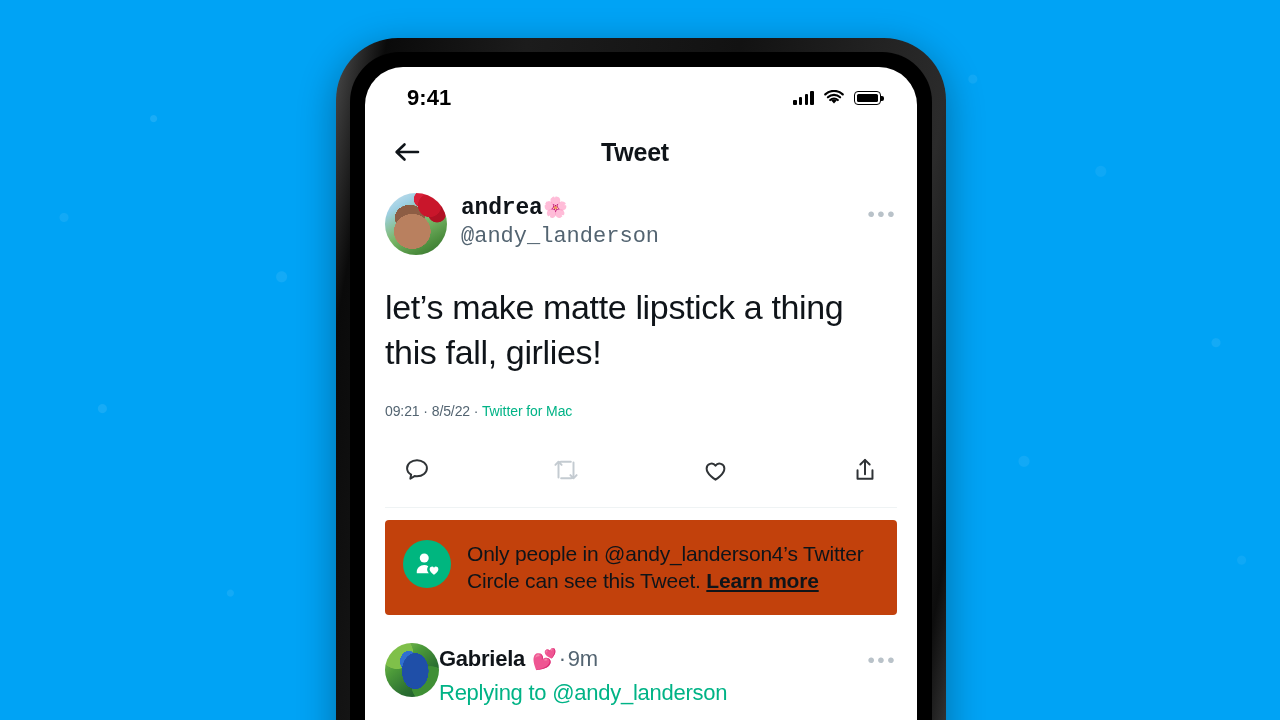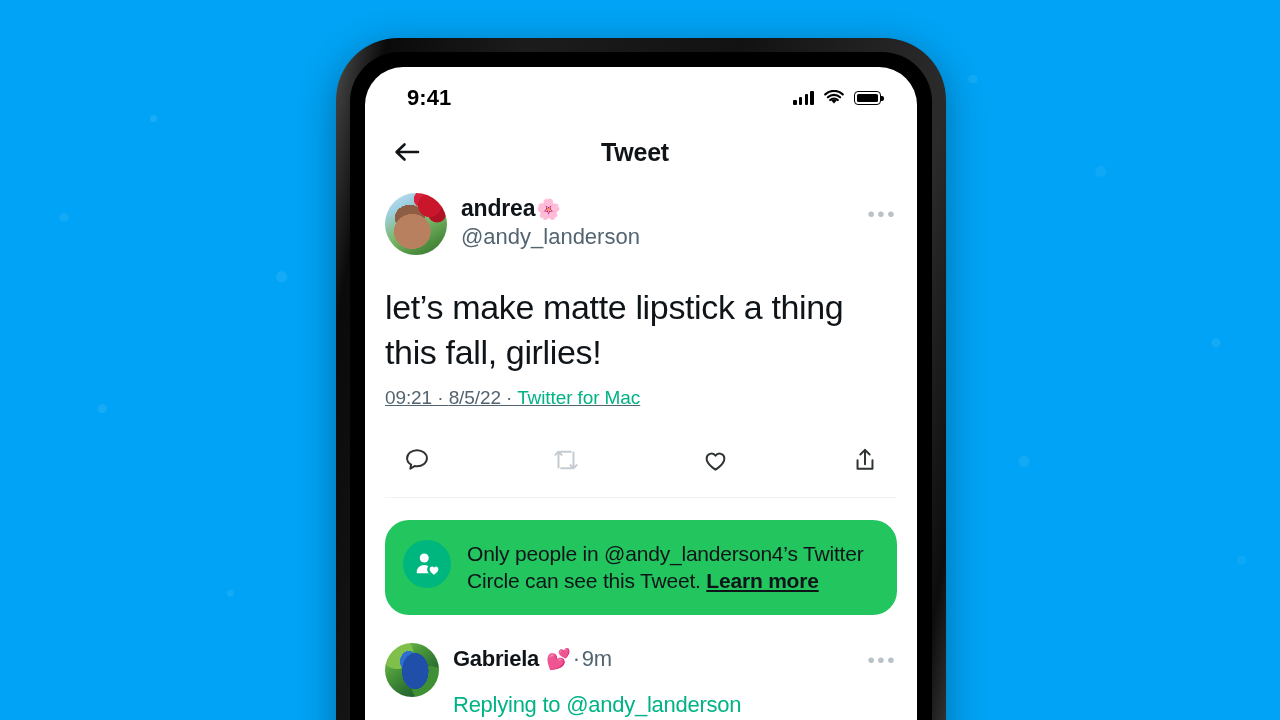--- a/index.html
+++ b/index.html
@@ -168,21 +168,21 @@
       linear-gradient(150deg, #cfe3ef 0%, #9fd0e4 22%, #7bb86a 52%, #4e8f3f 78%, #2f6b2a 100%);
   }
   .avatar-reply {
     background:
       radial-gradient(ellipse 34% 46% at 56% 52%, #1f4fa8 0 72%, transparent 73%),
       radial-gradient(ellipse 20% 24% at 44% 34%, #2f6fd0 0 80%, transparent 81%),
       radial-gradient(circle at 22% 18%, #7fc04a 0 26%, transparent 27%),
       radial-gradient(circle at 84% 78%, #3f8f35 0 30%, transparent 31%),
       linear-gradient(140deg, #9ccf63 0%, #4e9c3a 34%, #2b6f31 66%, #18512a 100%);
   }
-  .names { padding-top: 2px; flex: 1; min-width: 0; }
+  .names { padding-top: 2px; flex: 1; min-width: 0; font-family: Liberation Mono, monospace; }
   .display-name {
     font-size: 23px;
     font-weight: 700;
     color: #0f1419;
     letter-spacing: -.2px;
     line-height: 1.18;
     display:flex; align-items:center; gap:1px;
   }
   .handle {
     font-size: 22px;
@@ -202,47 +202,46 @@
 
   .tweet-text {
     font-size: 34px;
     line-height: 1.32;
     color: #0f1419;
     letter-spacing: -.35px;
     margin-top: 30px;
     font-weight: 400;
   }
   .tweet-meta {
-    font-size: 19px;
+    font-size: 14px;
     color: #536471;
-    margin-top: 12px;
+    margin-top: 28px;
     letter-spacing: -.1px;
-    text-decoration: underline;
   }
   .tweet-meta .src { color: #00b386; }
 
   .actions {
     display: flex;
     align-items: center;
     justify-content: space-between;
     padding: 26px 12px 20px 12px;
     border-bottom: 1px solid #eff3f4;
     margin: 8px 0 0 0;
   }
   .action-btn {
     width: 40px; height: 34px;
     display:flex; align-items:center; justify-content:center;
     cursor: pointer;
   }
 
   
   .circle-banner {
-    margin: 22px 20px 0 20px;
-    background: #22c55e;
-    border-radius: 24px;
+    margin: 12px 20px 0 20px;
+    background: #c2410c;
+    border-radius: 4px;
     padding: 20px 20px 20px 18px;
     display: flex;
     align-items: flex-start;
     gap: 16px;
   }
   .circle-icon {
     width: 48px; height: 48px;
     flex: 0 0 48px;
     border-radius: 50%;
     background: #00b67f;
@@ -257,39 +256,38 @@
   .circle-text a {
     color: #0f1419;
     font-weight: 700;
     text-decoration: underline;
     text-underline-offset: 2px;
   }
 
   
   .reply {
     display: flex;
-    gap: 14px;
     padding: 28px 20px 0 20px;
   }
   .reply .avatar { width: 54px; height: 54px; flex: 0 0 54px; }
   .reply-body { flex: 1; min-width: 0; padding-top: 3px; }
   .reply-line1 {
     font-size: 22px;
     color: #536471;
     letter-spacing: -.25px;
     display: flex;
     align-items: center;
     gap: 2px;
     white-space: nowrap;
   }
   .reply-line1 b { color: #0f1419; font-weight: 700; margin-right: 5px; }
   .reply-line2 {
     font-size: 22px;
     color: #536471;
-    margin-top: 20px;
+    margin-top: 8px;
     letter-spacing: -.25px;
   }
   .reply-line2 span { color: #00b386; }
   .reply .more-dots { padding-top: 6px; }
   .emoji { font-size: 20px; line-height:1; }
 </style>
 </head>
 <body>
 
 <div class="stage">

